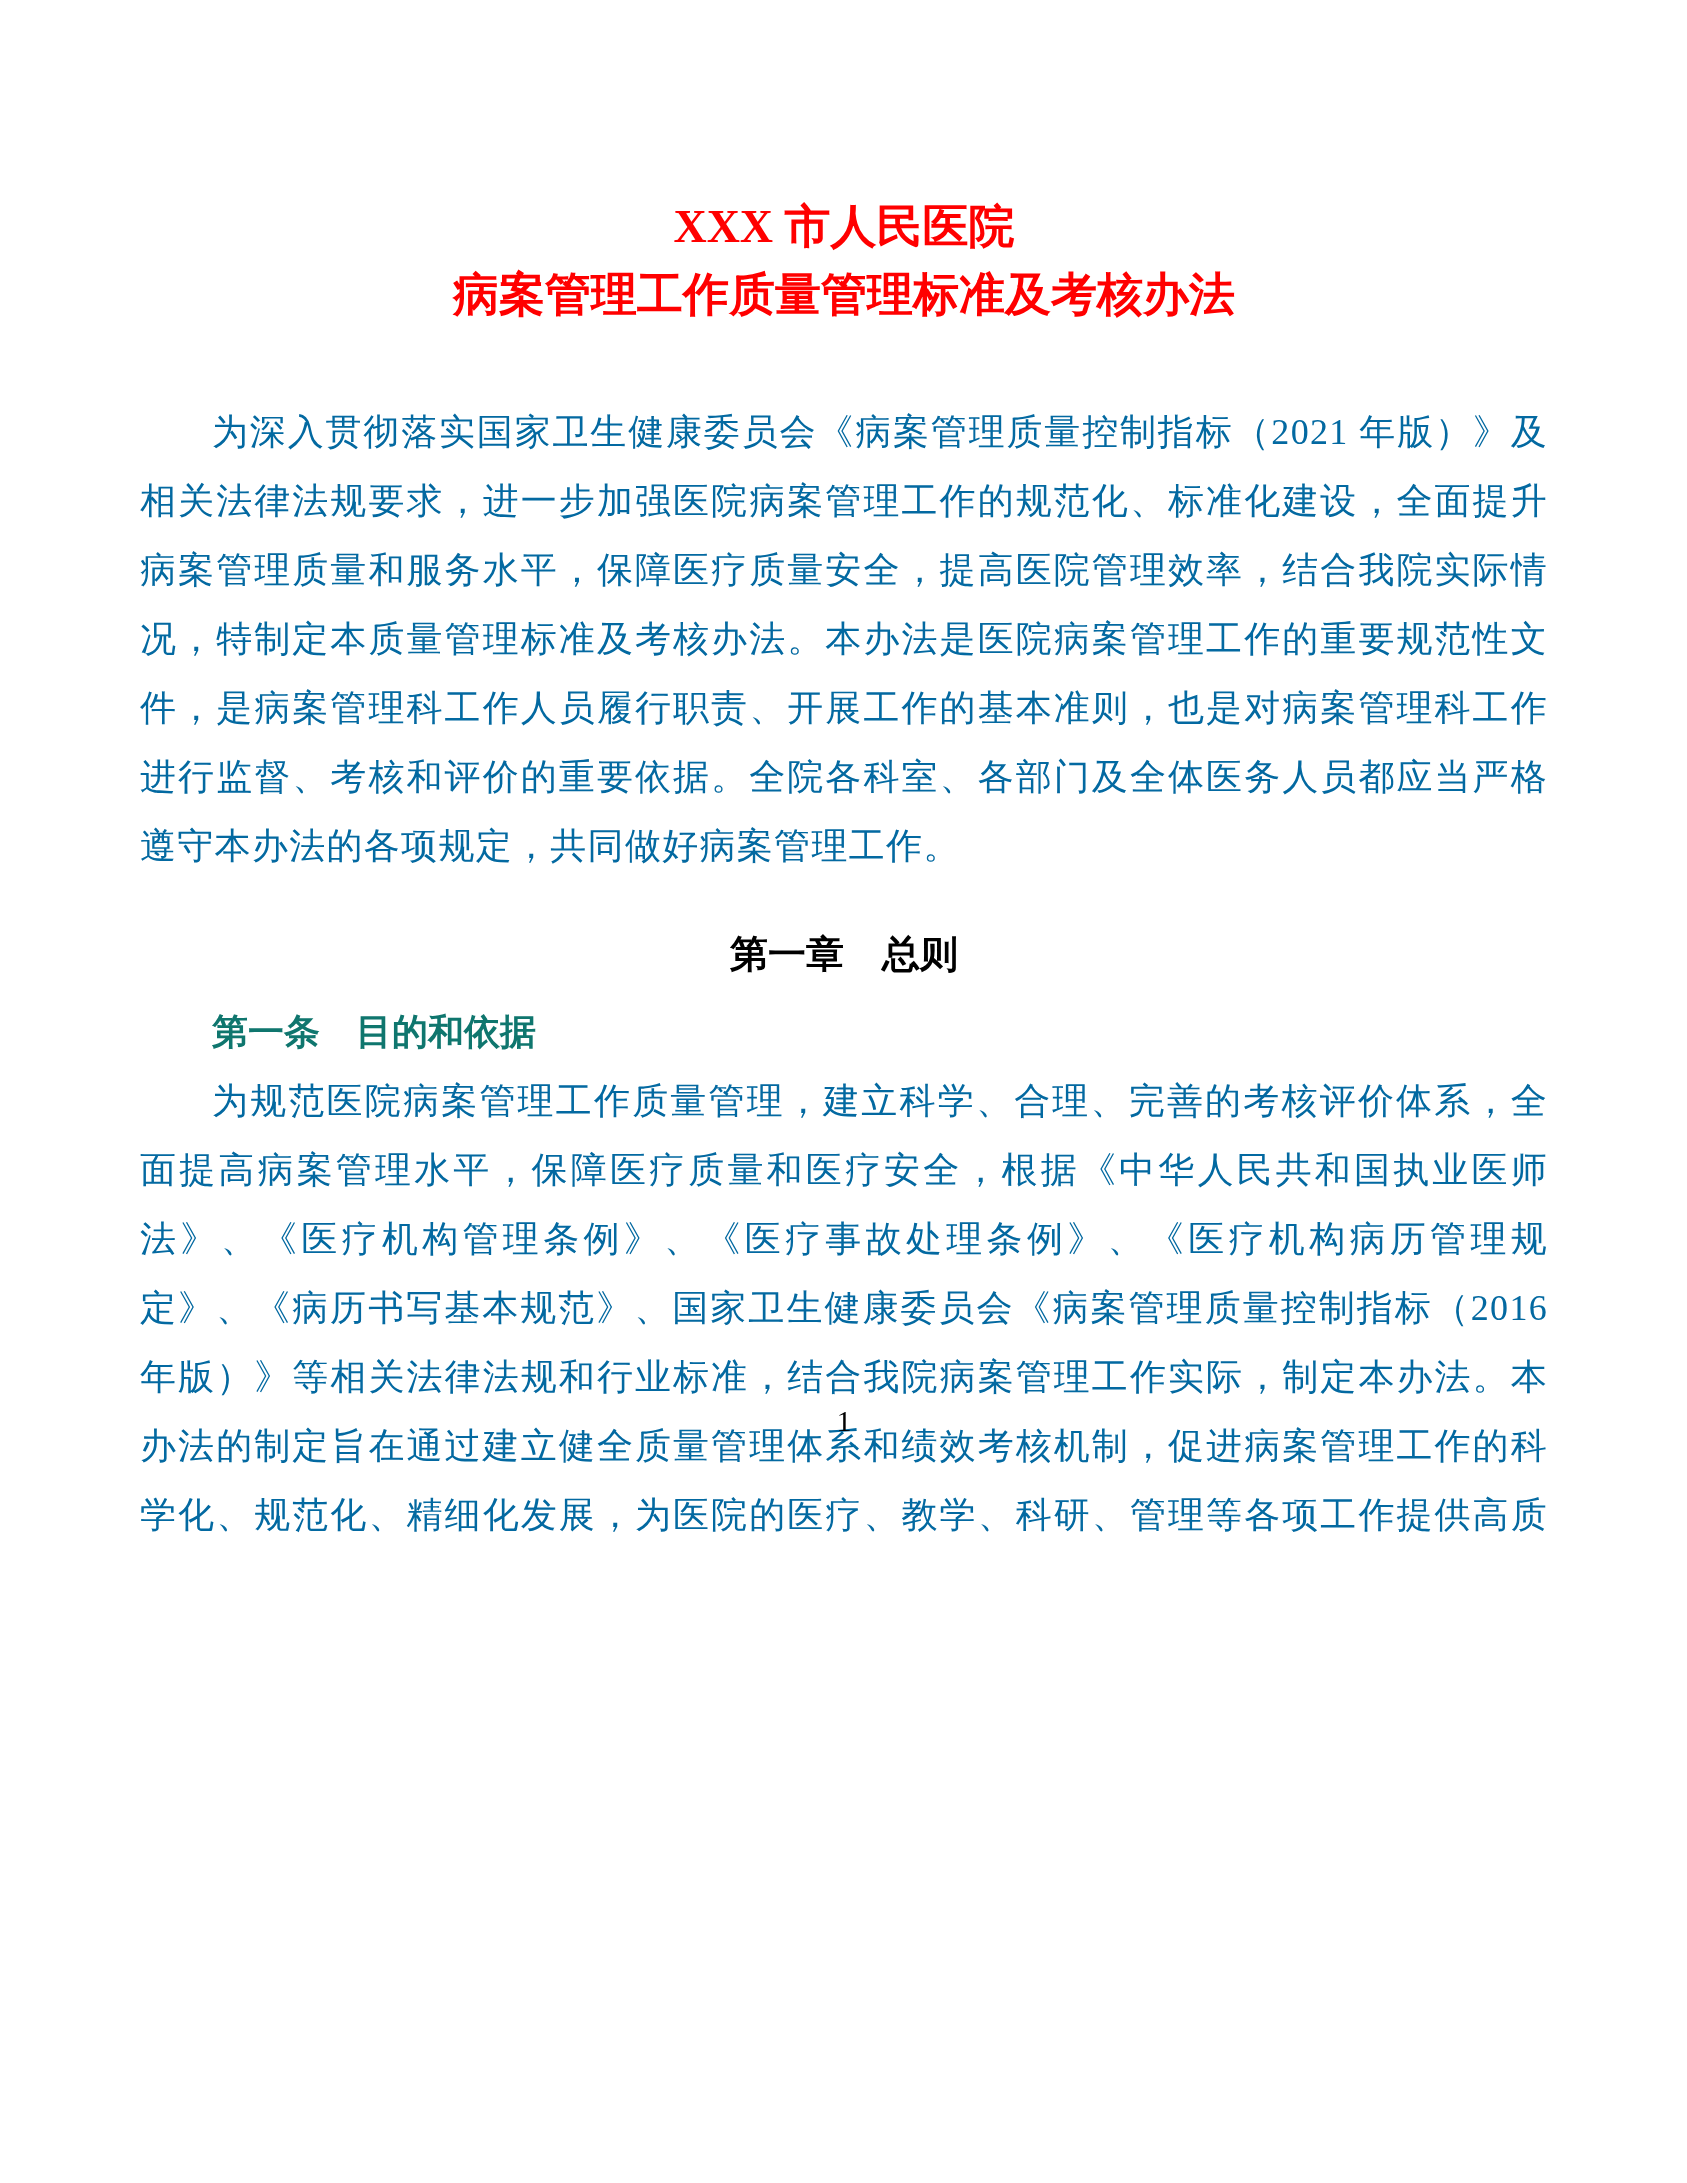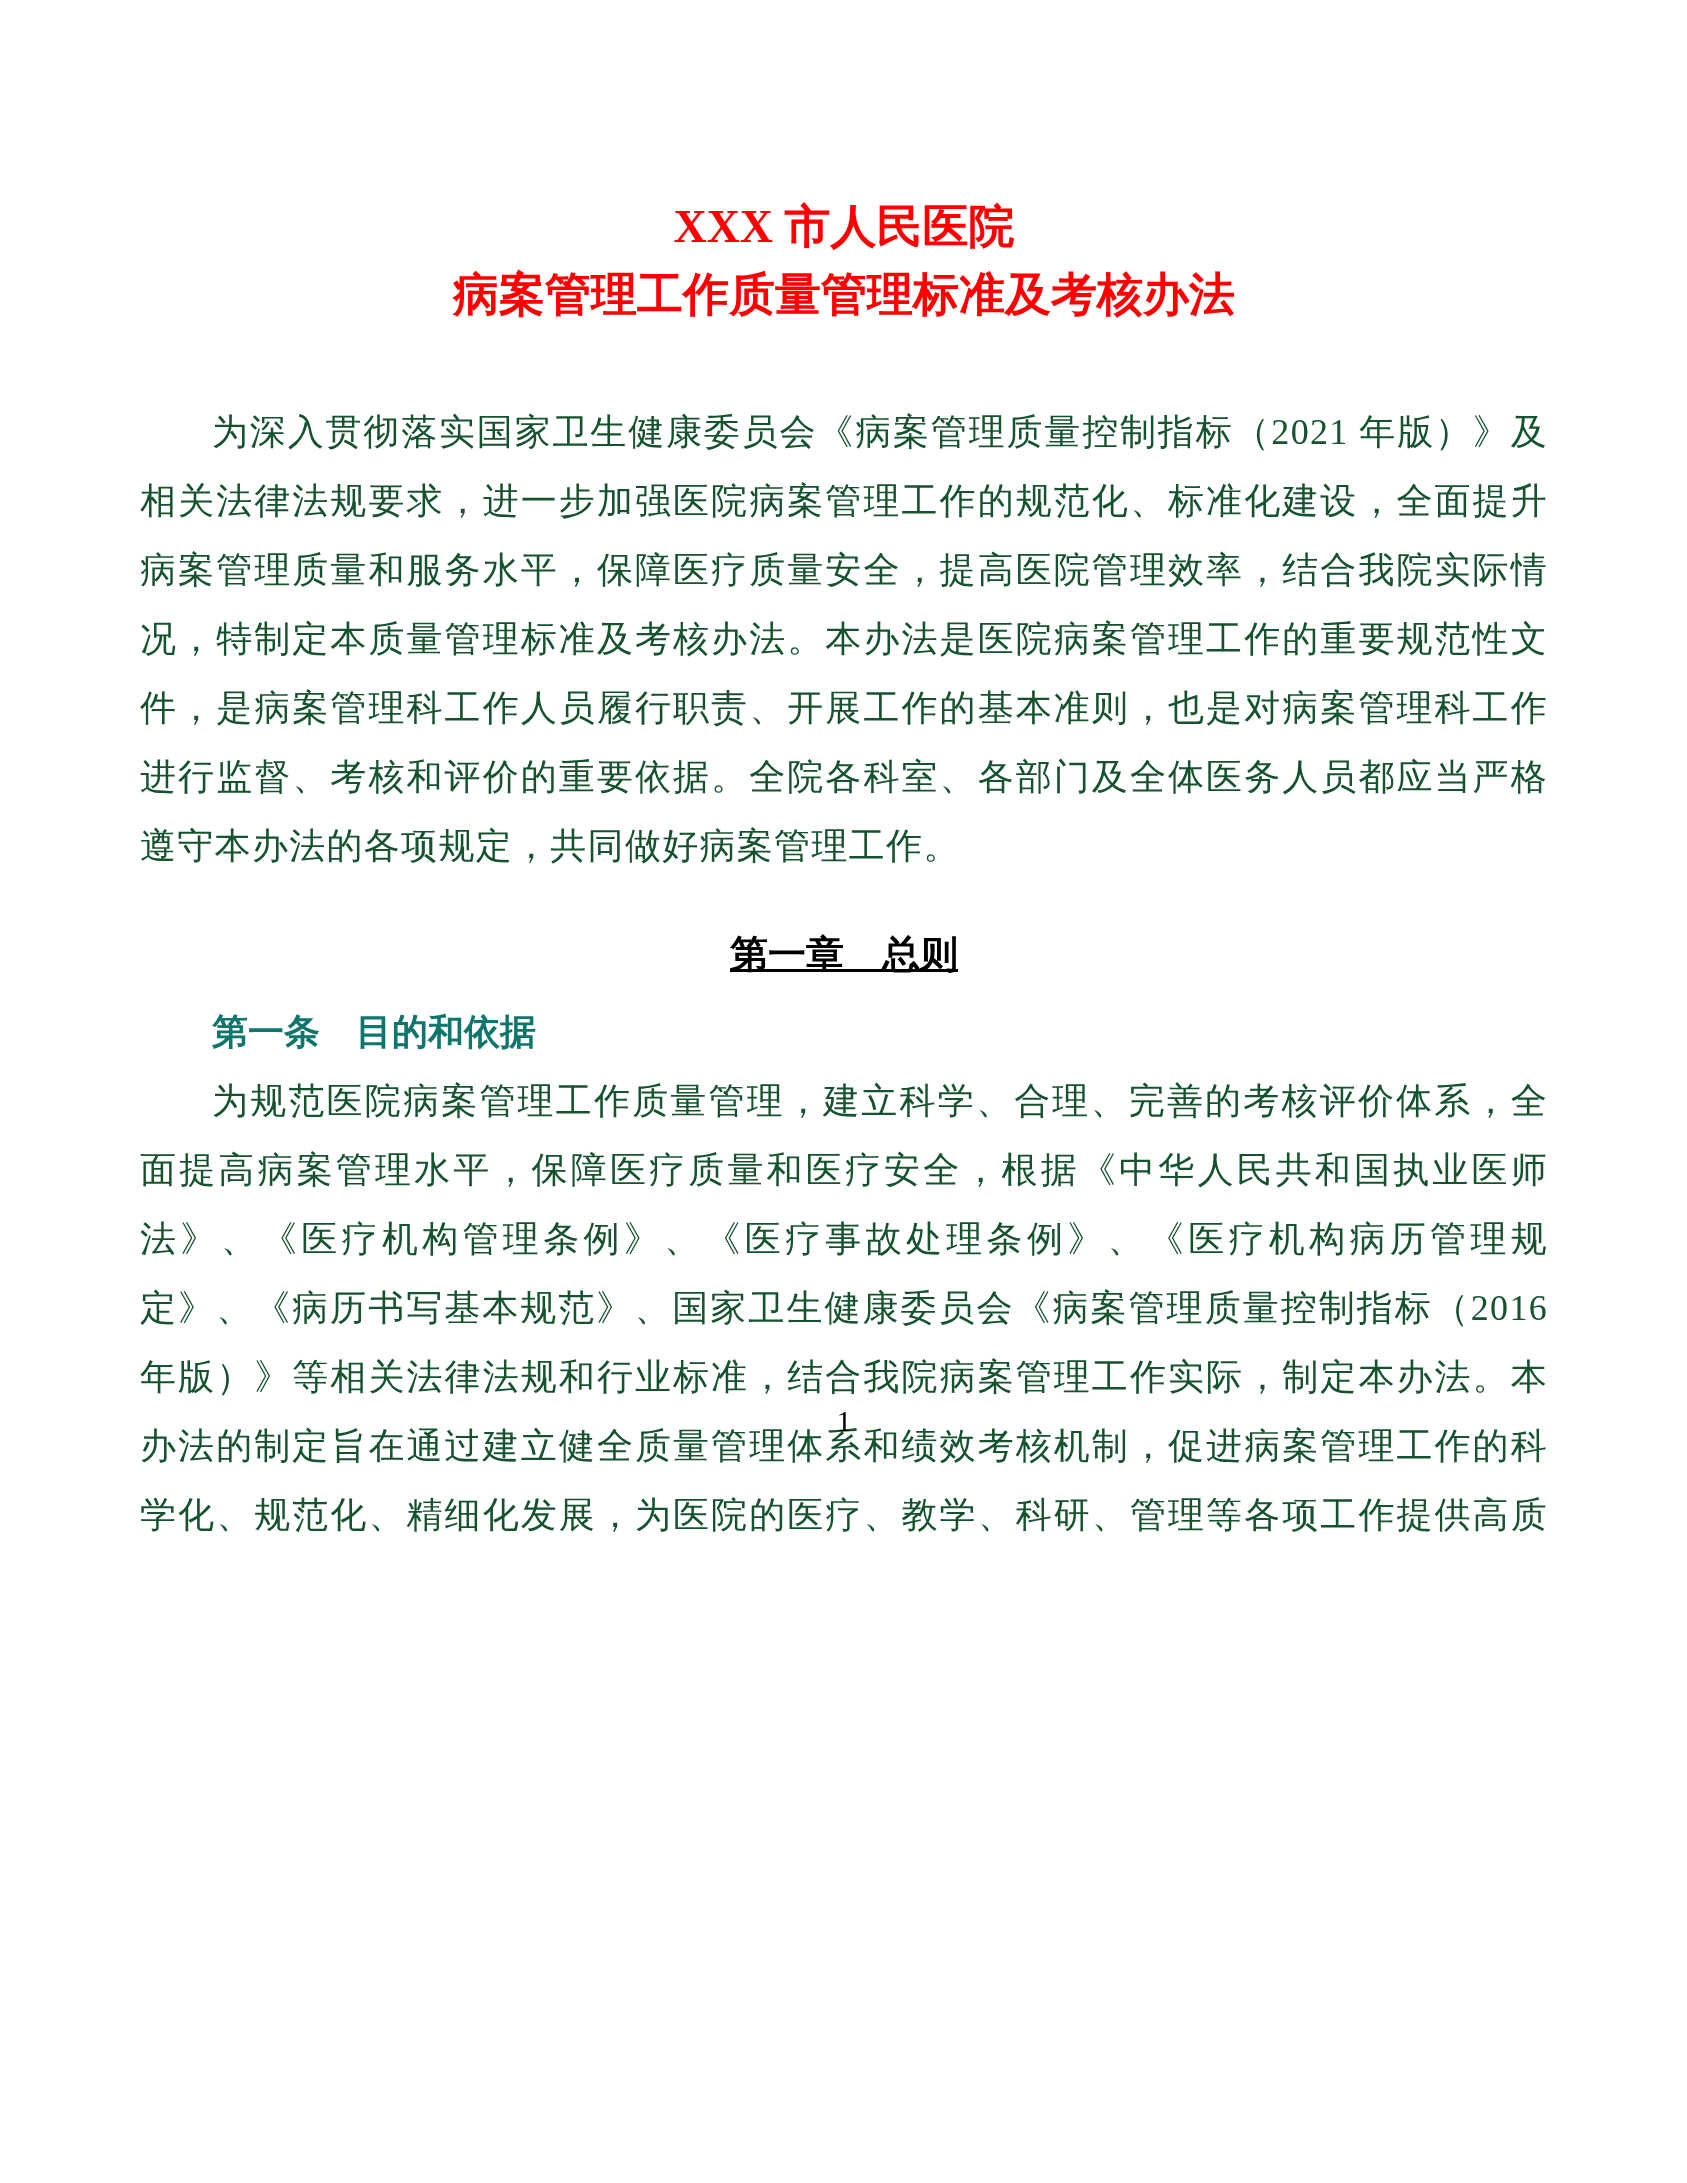--- a/index.html
+++ b/index.html
@@ -29,36 +29,35 @@
   .title-line {
     display: block;
   }
   .body-para {
     margin: 0;
     font-size: 36px;
     line-height: 69px;
     text-align: justify;
     text-justify: inter-character;
     text-indent: 2em;
-    color: #14532d;
+    color: #0369a1;
     font-family: "Liberation Serif", "DejaVu Serif", serif;
     letter-spacing: 1.3px;
   }
   .intro-para {
     margin-top: 69px;
   }
   .chapter-heading {
     margin: 37px 0 0 0;
     text-align: center;
     font-size: 38px;
     line-height: 73px;
     font-weight: bold;
     color: #000000;
     font-family: "Liberation Sans", "DejaVu Sans", sans-serif;
-    text-decoration: underline;
   }
   .article-heading {
     margin: 5.3px 0 0 0;
     font-size: 36px;
     line-height: 71px;
     font-weight: bold;
     text-indent: 2em;
     color: #0f766e;
     font-family: "Liberation Sans", "DejaVu Sans", sans-serif;
   }

